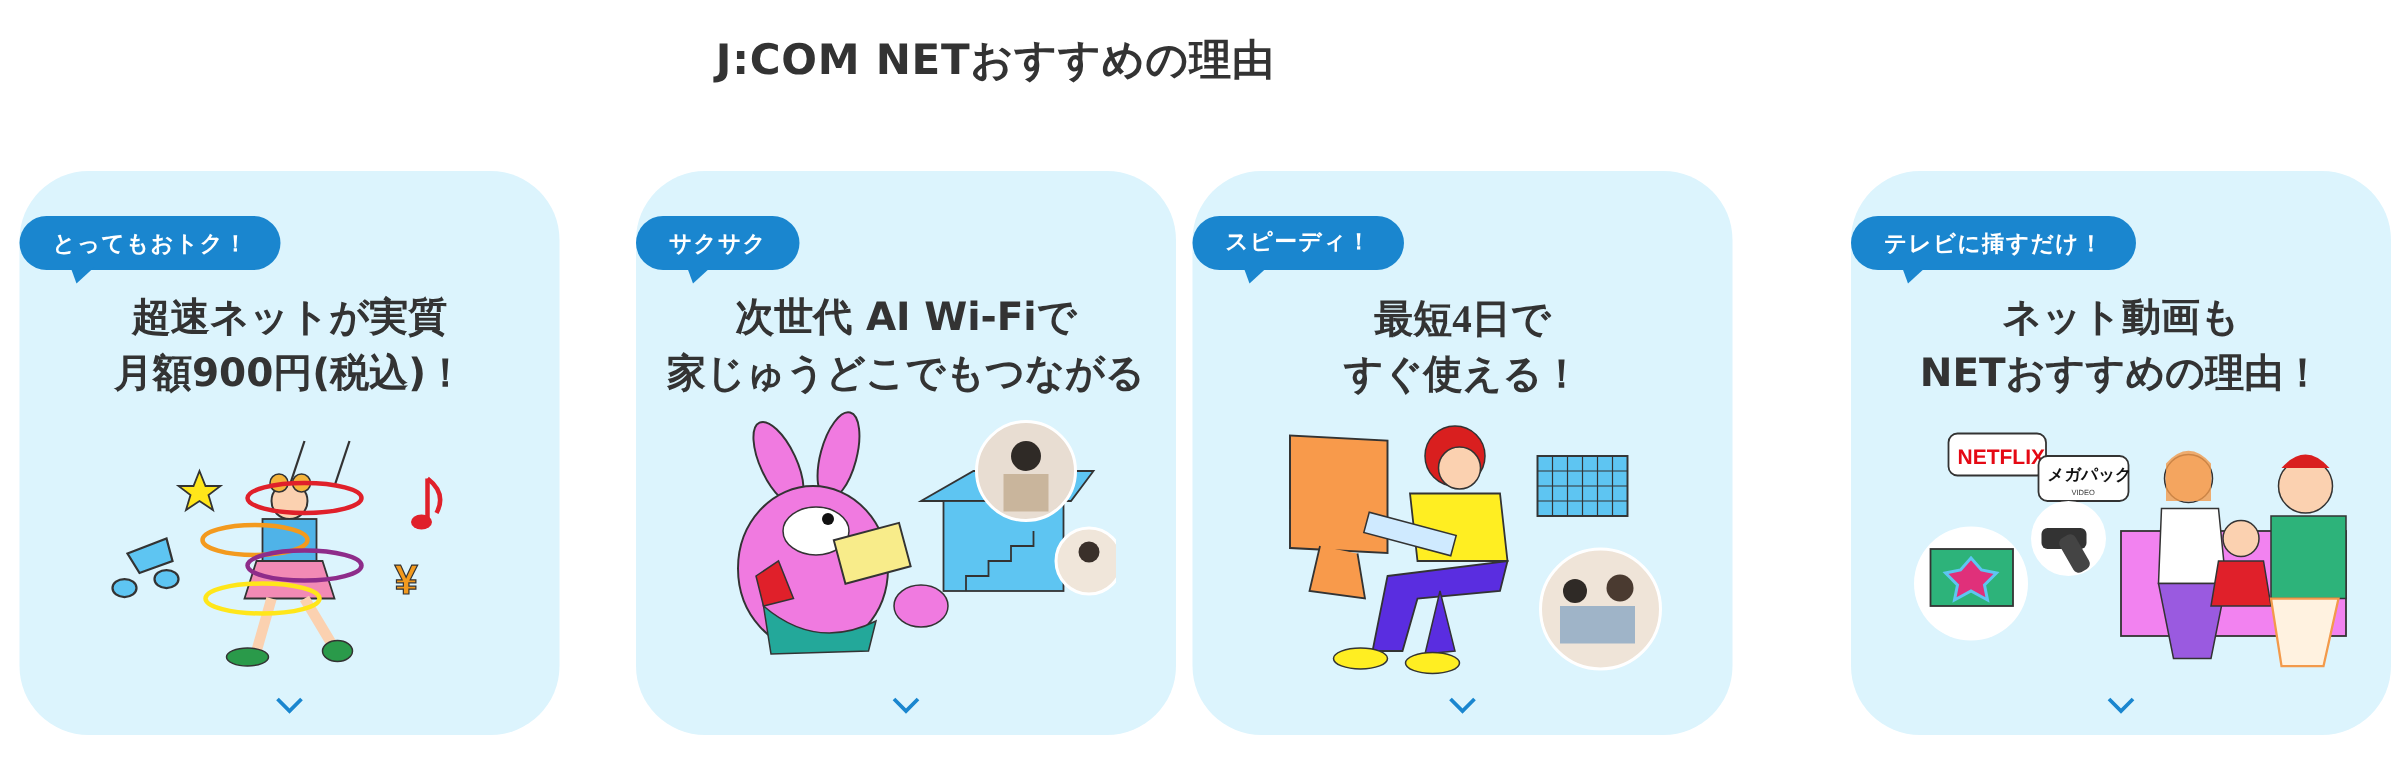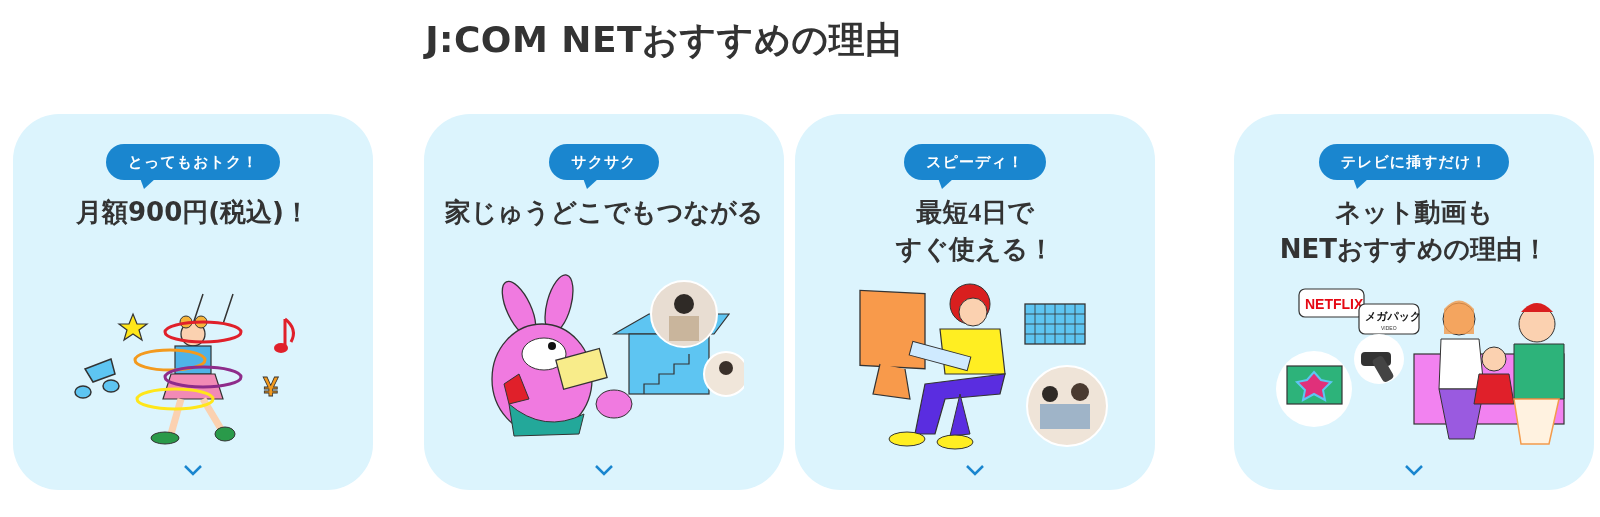--- a/index.html
+++ b/index.html
@@ -1,27 +1,27 @@
 <!DOCTYPE html>
 <html><head>
 <meta charset="utf-8">
 <style>
   * { box-sizing: border-box; margin: 0; padding: 0; }
   html, body { width: 1600px; height: 517px; background: #ffffff; overflow: hidden; }
   body { font-family: "DejaVu Sans", "Liberation Sans", sans-serif; color: #333333; position: relative; }
   .page-title {
     position: absolute; top: 14px; left: 0; width: 1296px; text-align: center;
-    font-size: 36px; font-weight: bold; color: #333333; letter-spacing: 0.5px; line-height: 52px; padding-left: 31px;
+    font-size: 28px; font-weight: bold; color: #333333; letter-spacing: 0.5px; line-height: 52px; padding-left: 31px;
   }
   .cards { position: absolute; top: 114px; left: 13px; width: 1580px; height: 376px; }
   .card {
     position: absolute; top: 0; width: 360px; height: 376px;
     background: #dcf4fd; border-radius: 46px; cursor: pointer;
   }
-  .badge-wrap { position: absolute; top: 30px; left: 0; width: 100%; text-align: center; }
+  .badge-wrap { position: absolute; top: 30px; left: 0; width: 100%; text-align: left; }
   .badge {
     display: inline-block; position: relative;
     background: #1a86cf; color: #ffffff; font-weight: bold; font-size: 15px;
     padding: 0 22px; height: 36px; line-height: 36px; border-radius: 18px; letter-spacing: 1px;
   }
   .badge::after {
     content: ""; position: absolute; left: 34px; bottom: -9px;
     width: 0; height: 0; border-left: 4px solid transparent; border-right: 12px solid transparent;
     border-top: 11px solid #1a86cf;
   }
@@ -36,20 +36,21 @@
 </head>
 <body>
 
 <h1 class="page-title">J:COM NETおすすめの理由</h1>
 
 <div class="cards">
 
   <div class="card" style="left:0;">
     <div class="badge-wrap"><span class="badge">とってもおトク！</span></div>
     <div class="card-title">
+      <span>超速ネットが実質</span>
       <span>月額900円(税込)！</span>
     </div>
     <svg class="illus" viewBox="0 0 280 180">
 
       <g>
         <path d="M32 95 L58 85 L62 100 L40 108 Z" fill="#5ec5f2" stroke="#333" stroke-width="1.5"></path>
         <ellipse cx="30" cy="118" rx="8" ry="6" fill="#5ec5f2" stroke="#333" stroke-width="1.5"></ellipse>
         <ellipse cx="58" cy="112" rx="8" ry="6" fill="#5ec5f2" stroke="#333" stroke-width="1.5"></ellipse>
       </g>
 
@@ -79,20 +80,21 @@
       <ellipse cx="122" cy="125" rx="38" ry="10" fill="none" stroke="#ffe61a" stroke-width="3"></ellipse>
     </svg>
     <svg class="chevron" viewBox="0 0 20 12">
         <path d="M2 2 L10 10 L18 2" fill="none" stroke="#1a86cf" stroke-width="2.5"></path>
       </svg>
   </div>
 
   <div class="card" style="left:411px;">
     <div class="badge-wrap"><span class="badge">サクサク</span></div>
     <div class="card-title">
+      <span>次世代 AI Wi-Fiで</span>
       <span>家じゅうどこでもつながる</span>
     </div>
     <svg class="illus" viewBox="0 0 280 180">
 
       <path d="M150 60 L185 40 L265 40 L250 60 Z" fill="#5ec5f2" stroke="#333" stroke-width="1.2"></path>
       <rect x="165" y="60" width="80" height="60" fill="#5ec5f2" stroke="#333" stroke-width="1.2"></rect>
       <path d="M180 120 L180 110 L195 110 L195 100 L210 100 L210 90 L225 90 L225 80" fill="none" stroke="#333" stroke-width="1.2"></path>
 
       <circle cx="220" cy="40" r="33" fill="#e8ddd2" stroke="#fff" stroke-width="2"></circle>
       <circle cx="220" cy="30" r="10" fill="#2f2a26"></circle>

